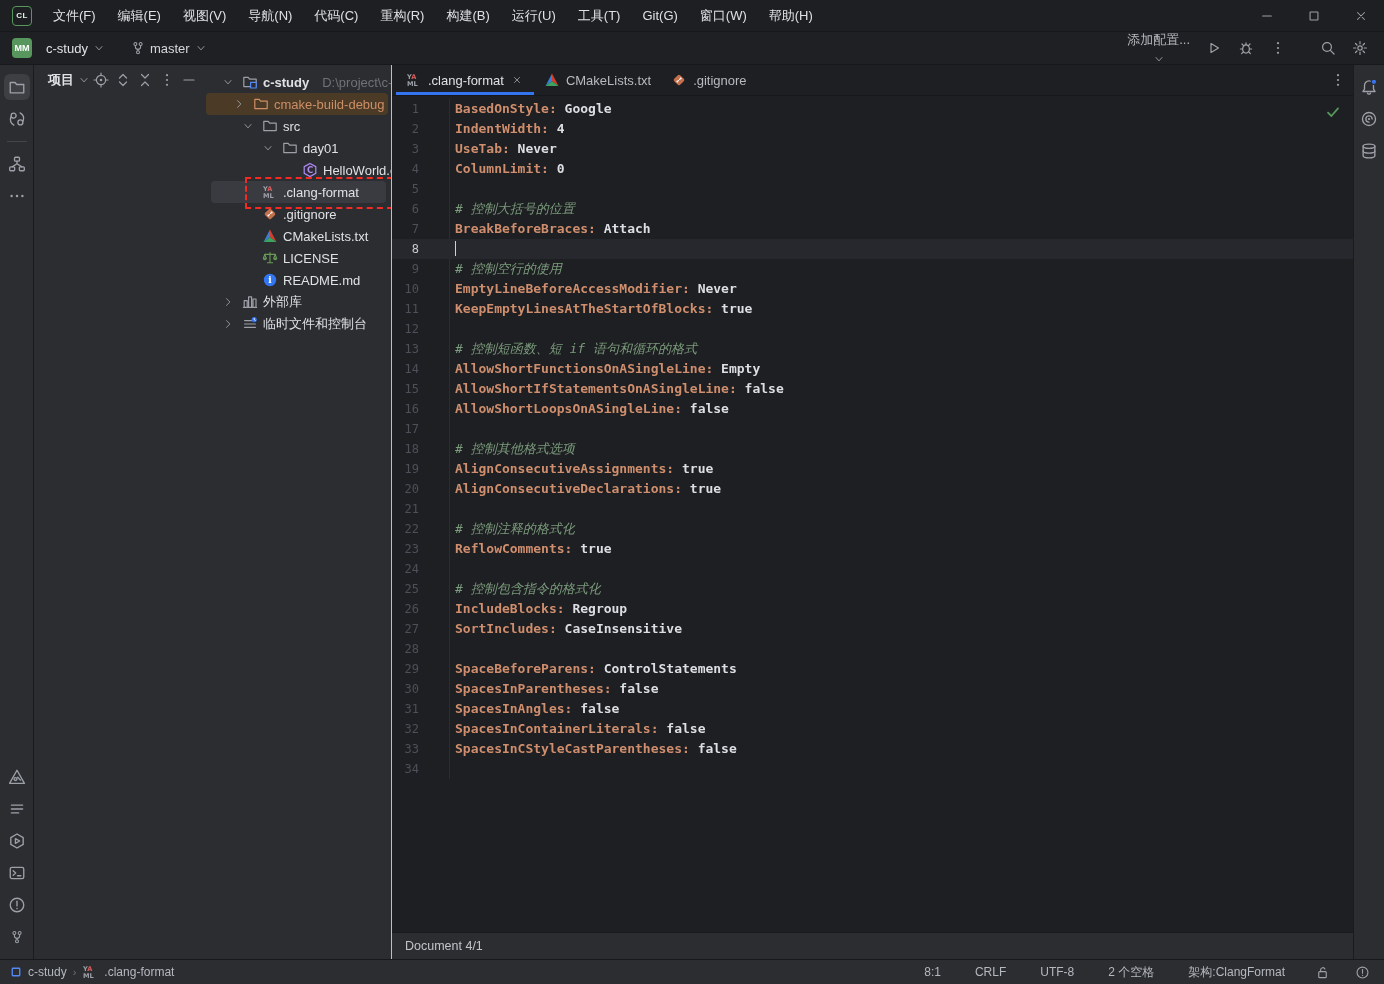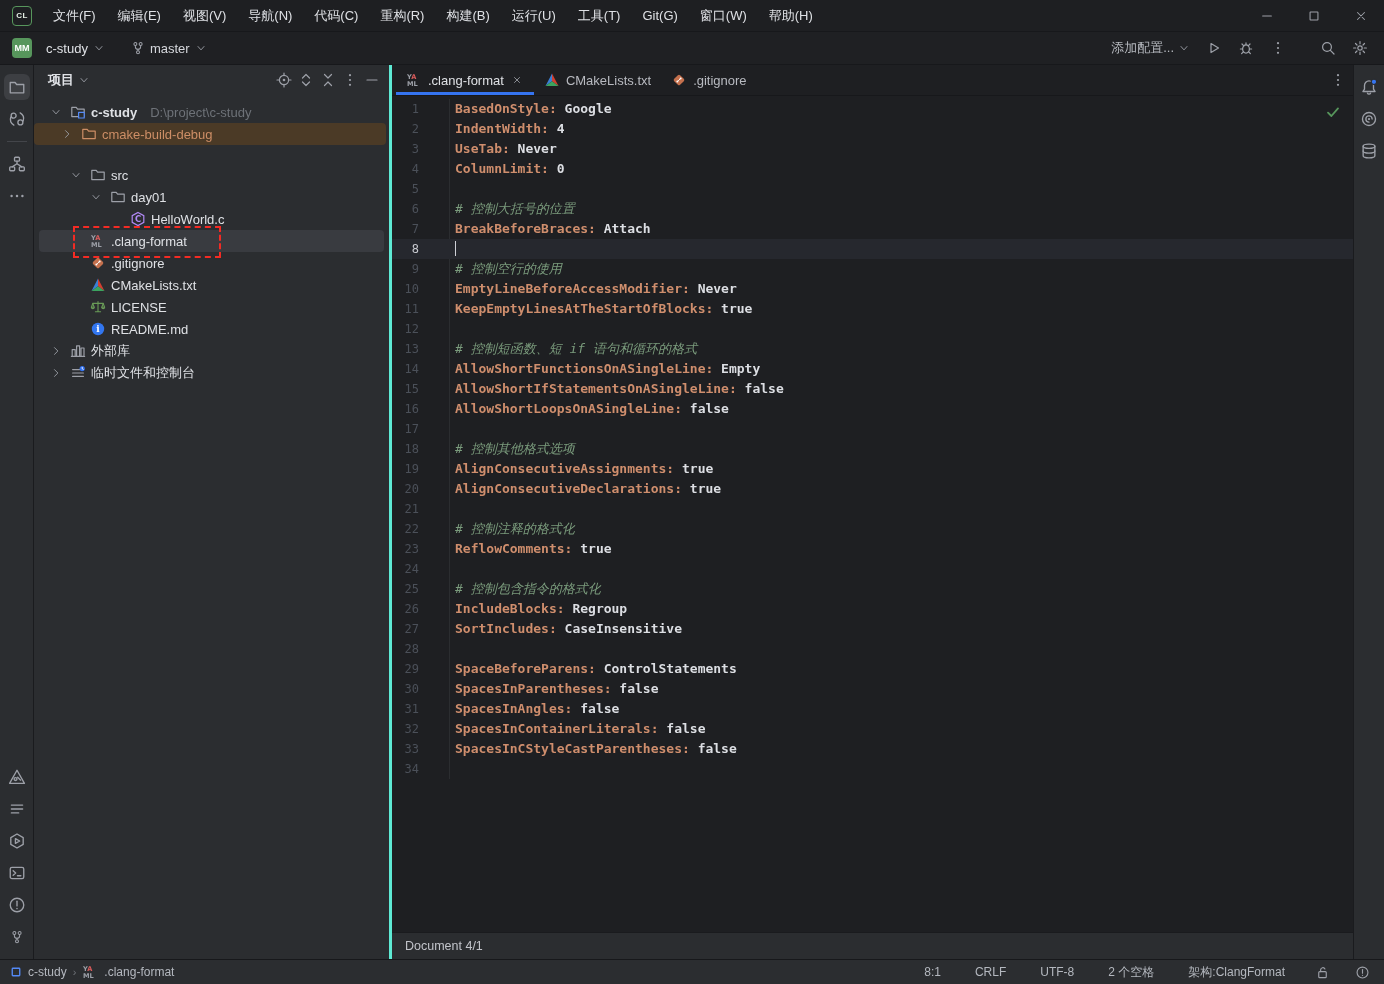--- a/index.html
+++ b/index.html
@@ -16,35 +16,35 @@
   .menu-item { height:32px; line-height:32px; padding:0 11px; font-size:13px; color:#dfe1e5; cursor:default; }
   #win-controls { margin-left:auto; display:flex; height:32px; }
   .win-btn { width:47px; height:32px; display:grid; place-items:center; color:#c9cbd0; }
 
   
   #toolbar { height:33px; flex:none; background:#1f2023; display:flex; align-items:center; padding:0 10px 0 12px; border-bottom:1px solid #17181b; }
   #avatar { width:20px; height:20px; border-radius:4px; background:#57965c; color:#fff; font-size:9px; font-weight:bold; display:grid; place-items:center; margin-right:8px; }
   .tb-widget { display:flex; align-items:center; gap:5px; font-size:13px; color:#dfe1e5; padding:4px 6px; border-radius:4px; }
   #branch-widget { margin-left:14px; color:#d5d7dc; }
   #toolbar-right { margin-left:auto; display:flex; align-items:center; gap:4px; }
-  #run-config { color:#b4b7bd; font-size:13px; display:flex; align-items:center; gap:4px; padding:4px 6px; }
+  #run-config { color:#b4b7bd; font-size:13px; display:flex; align-items:center; gap:4px; padding:4px 6px;flex-direction:column; }
   .tb-btn { width:28px; height:28px; display:grid; place-items:center; border-radius:4px; }
   .tb-btn.disabled { color:#5a5d63; }
 
   
   #main { flex:1; display:flex; min-height:0; }
 
   #left-stripe { width:34px; flex:none; background:#2b2d30; border-right:1px solid #1a1b1e; display:flex; flex-direction:column; align-items:center; padding:6px 0; }
   .stripe-btn { width:26px; height:26px; margin:3px 0; border-radius:6px; display:grid; place-items:center; color:#9da0a8; }
   .stripe-btn.active { background:#3d3f43; color:#dfe1e5; }
   .stripe-divider { width:20px; height:1px; background:#43454a; margin:6px 0; }
   .stripe-spacer { flex:1; }
 
   
-  #project-panel { width:358px; flex:none; background:#2b2d30; border-right:3px solid #5eead4; display:flex; flex-direction:column;text-align:right; }
+  #project-panel { width:358px; flex:none; background:#2b2d30; border-right:1px solid #5eead4; display:flex; flex-direction:row;text-align:right; }
   #panel-header { height:30px; flex:none; display:flex; align-items:center; padding:0 6px 0 14px; }
   #panel-title { font-size:13px; font-weight:bold; color:#dfe1e5; display:flex; align-items:center; gap:4px; }
   #panel-actions { margin-left:auto; display:flex; align-items:center; }
   .panel-act { width:22px; height:22px; display:grid; place-items:center; border-radius:4px; color:#9da0a8; }
 
   #tree { flex:1; position:relative; padding-top:6px; overflow:hidden; font-size:13px; }
   .tree-row { position:relative; height:22px; display:flex; align-items:center; gap:5px; margin:0 5px; border-radius:4px; color:#dfe1e5; white-space:nowrap; }
   .tree-row.selected { background:#393b40; }
   .tree-row.excluded { background:#4b3a26; margin:0 3px 0 0; }
   .tree-row.excluded .lbl { color:#cd8e66; }
@@ -385,21 +385,21 @@
                 <polyline points="6,3.5 10.5,8 6,12.5"></polyline>
               </svg>
             </span>
             <span class="ico">
               <svg width="16" height="16" viewBox="0 0 16 16" fill="none" stroke="#cd8e66" stroke-width="1.2" stroke-linejoin="round">
                 <path d="M1.8 3.4h4.4l1.4 1.8h6.6v7.4H1.8z"></path>
               </svg>
             </span>
             <span class="lbl">cmake-build-debug</span>
           </div>
-          <div class="tree-row" style="padding-left: 28px; margin-top: 19px;">
+          <div class="tree-row" style="padding-left: 28px;">
             <span class="chev">
               <svg width="12" height="12" viewBox="0 0 16 16" fill="none" stroke="currentColor" stroke-width="1.2" stroke-linecap="round" stroke-linejoin="round">
                 <polyline points="4,6 8,10.5 12,6"></polyline>
               </svg>
             </span>
             <span class="ico">
               <svg width="16" height="16" viewBox="0 0 16 16" fill="none" stroke="currentColor" stroke-width="1.2" stroke-linecap="round" stroke-linejoin="round">
                 <path d="M1.8 3.4h4.4l1.4 1.8h6.6v7.4H1.8z"></path>
               </svg>
             </span>

